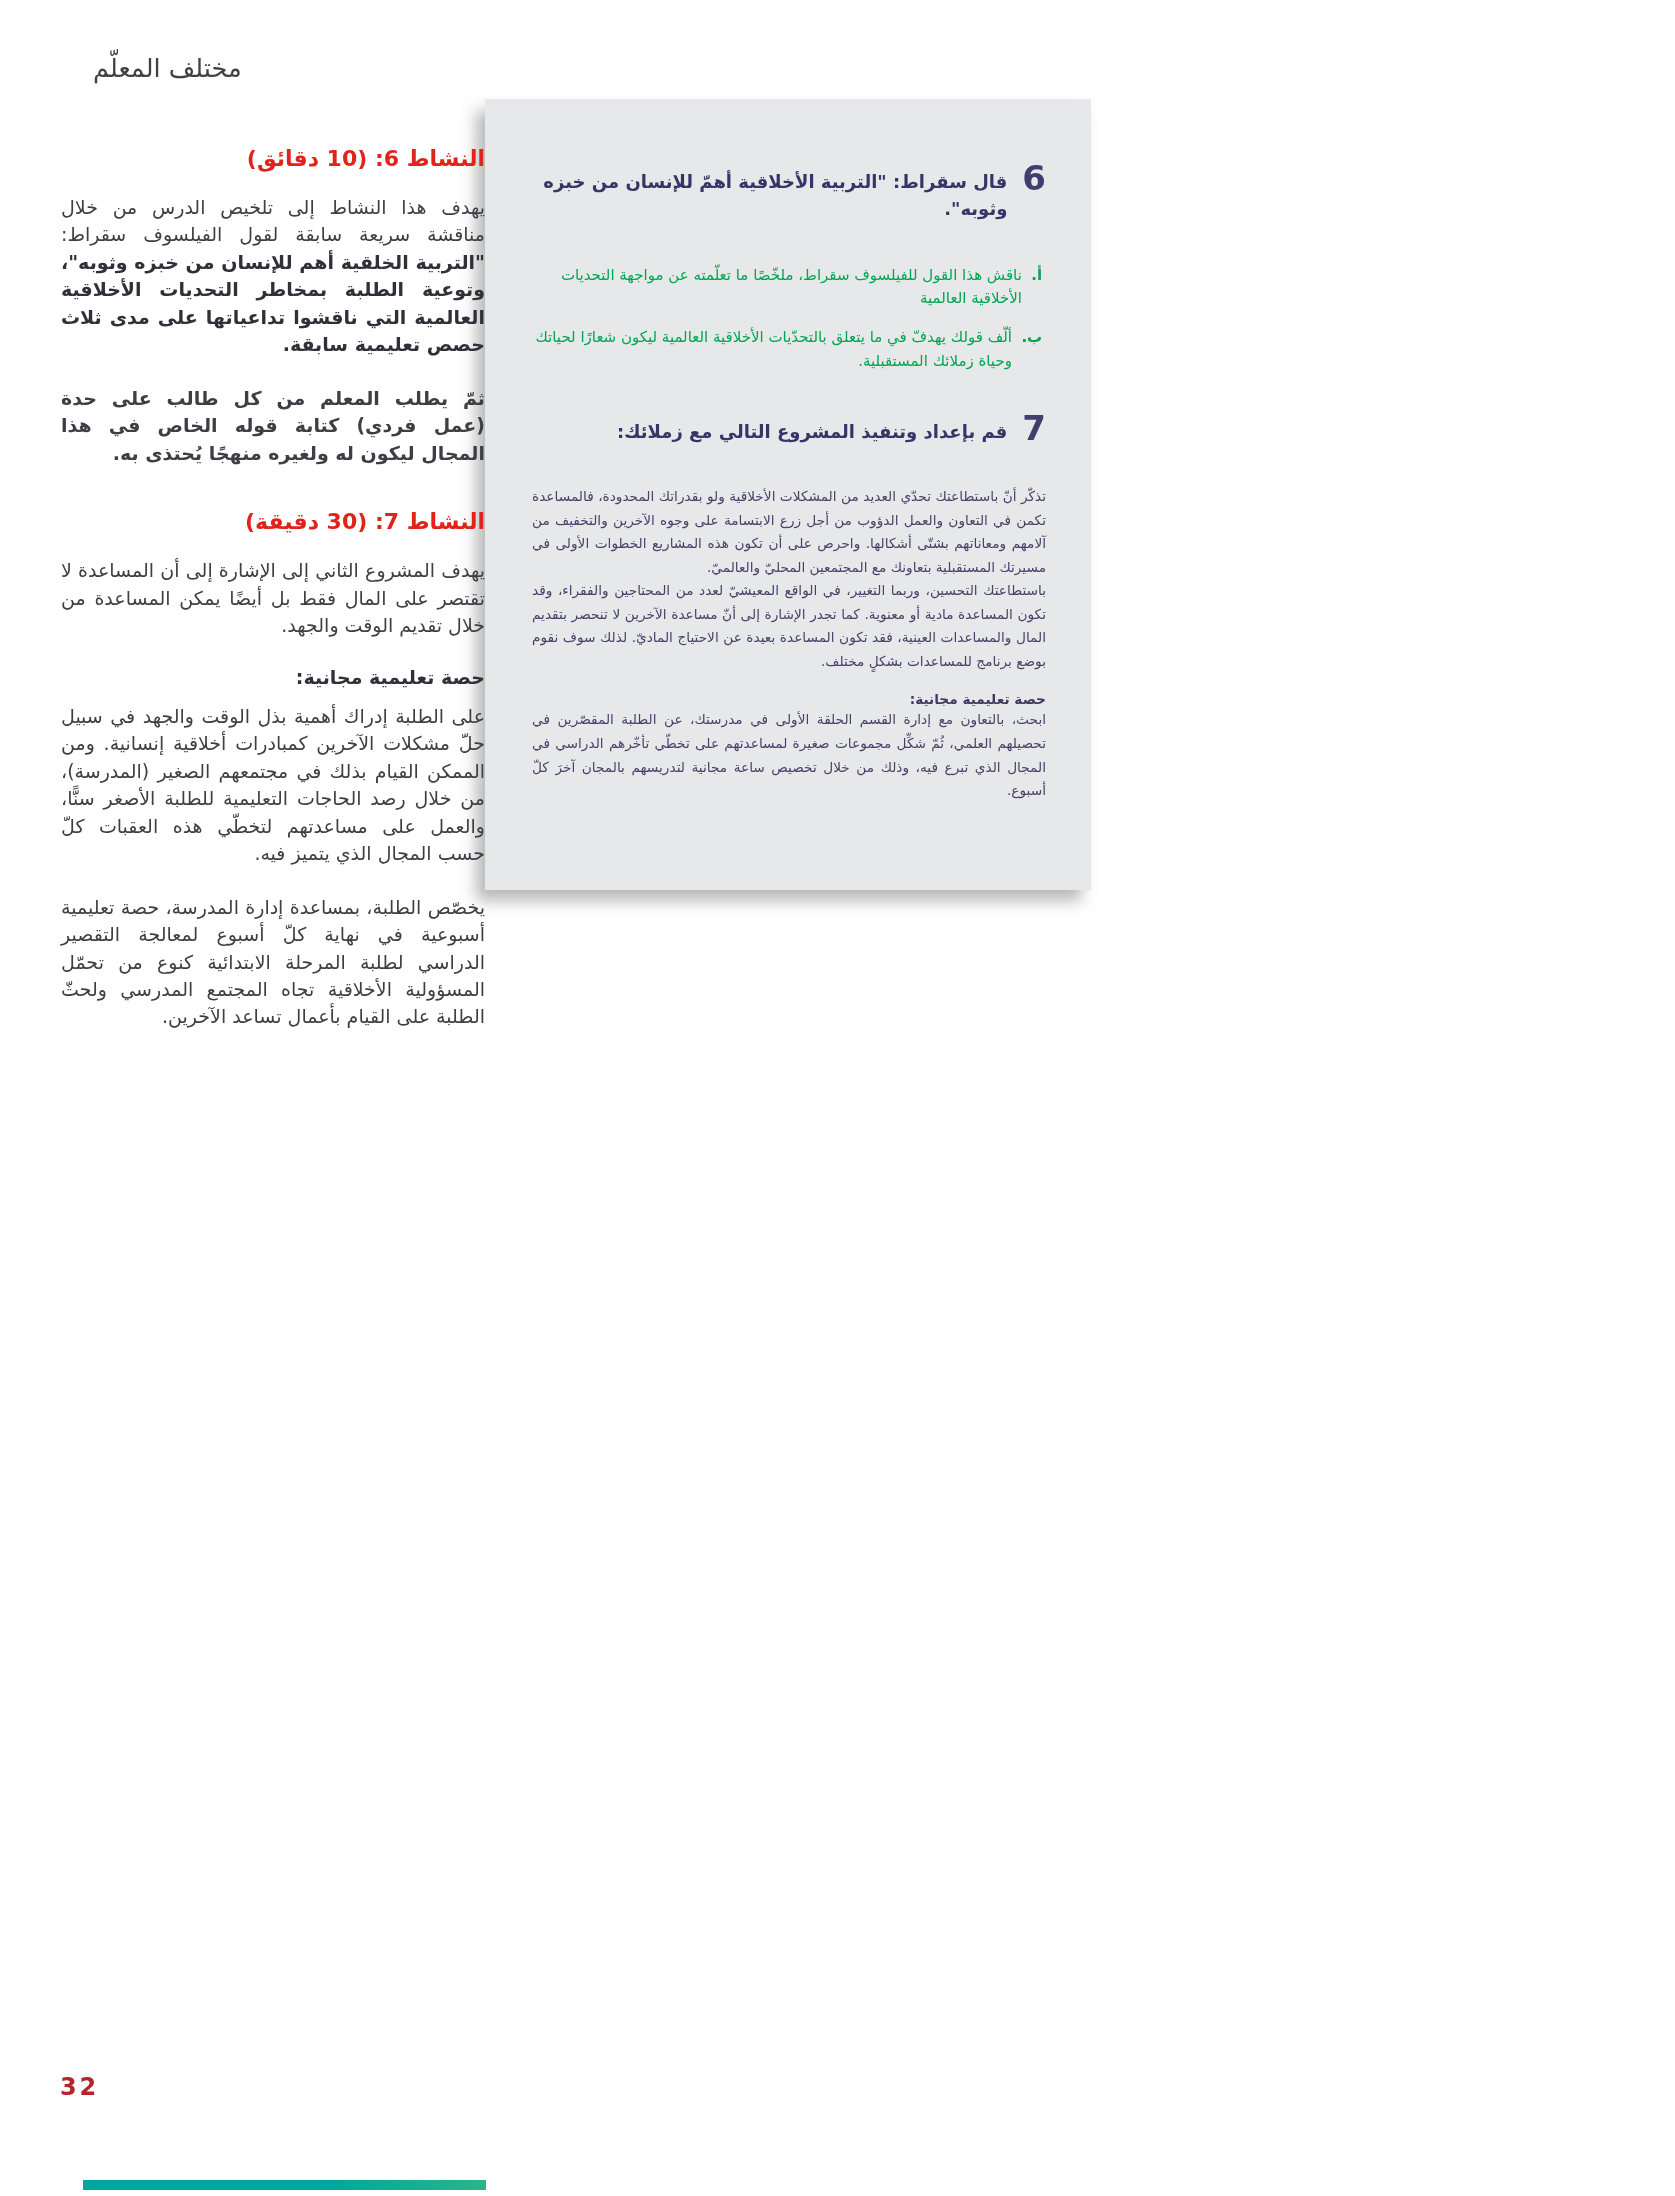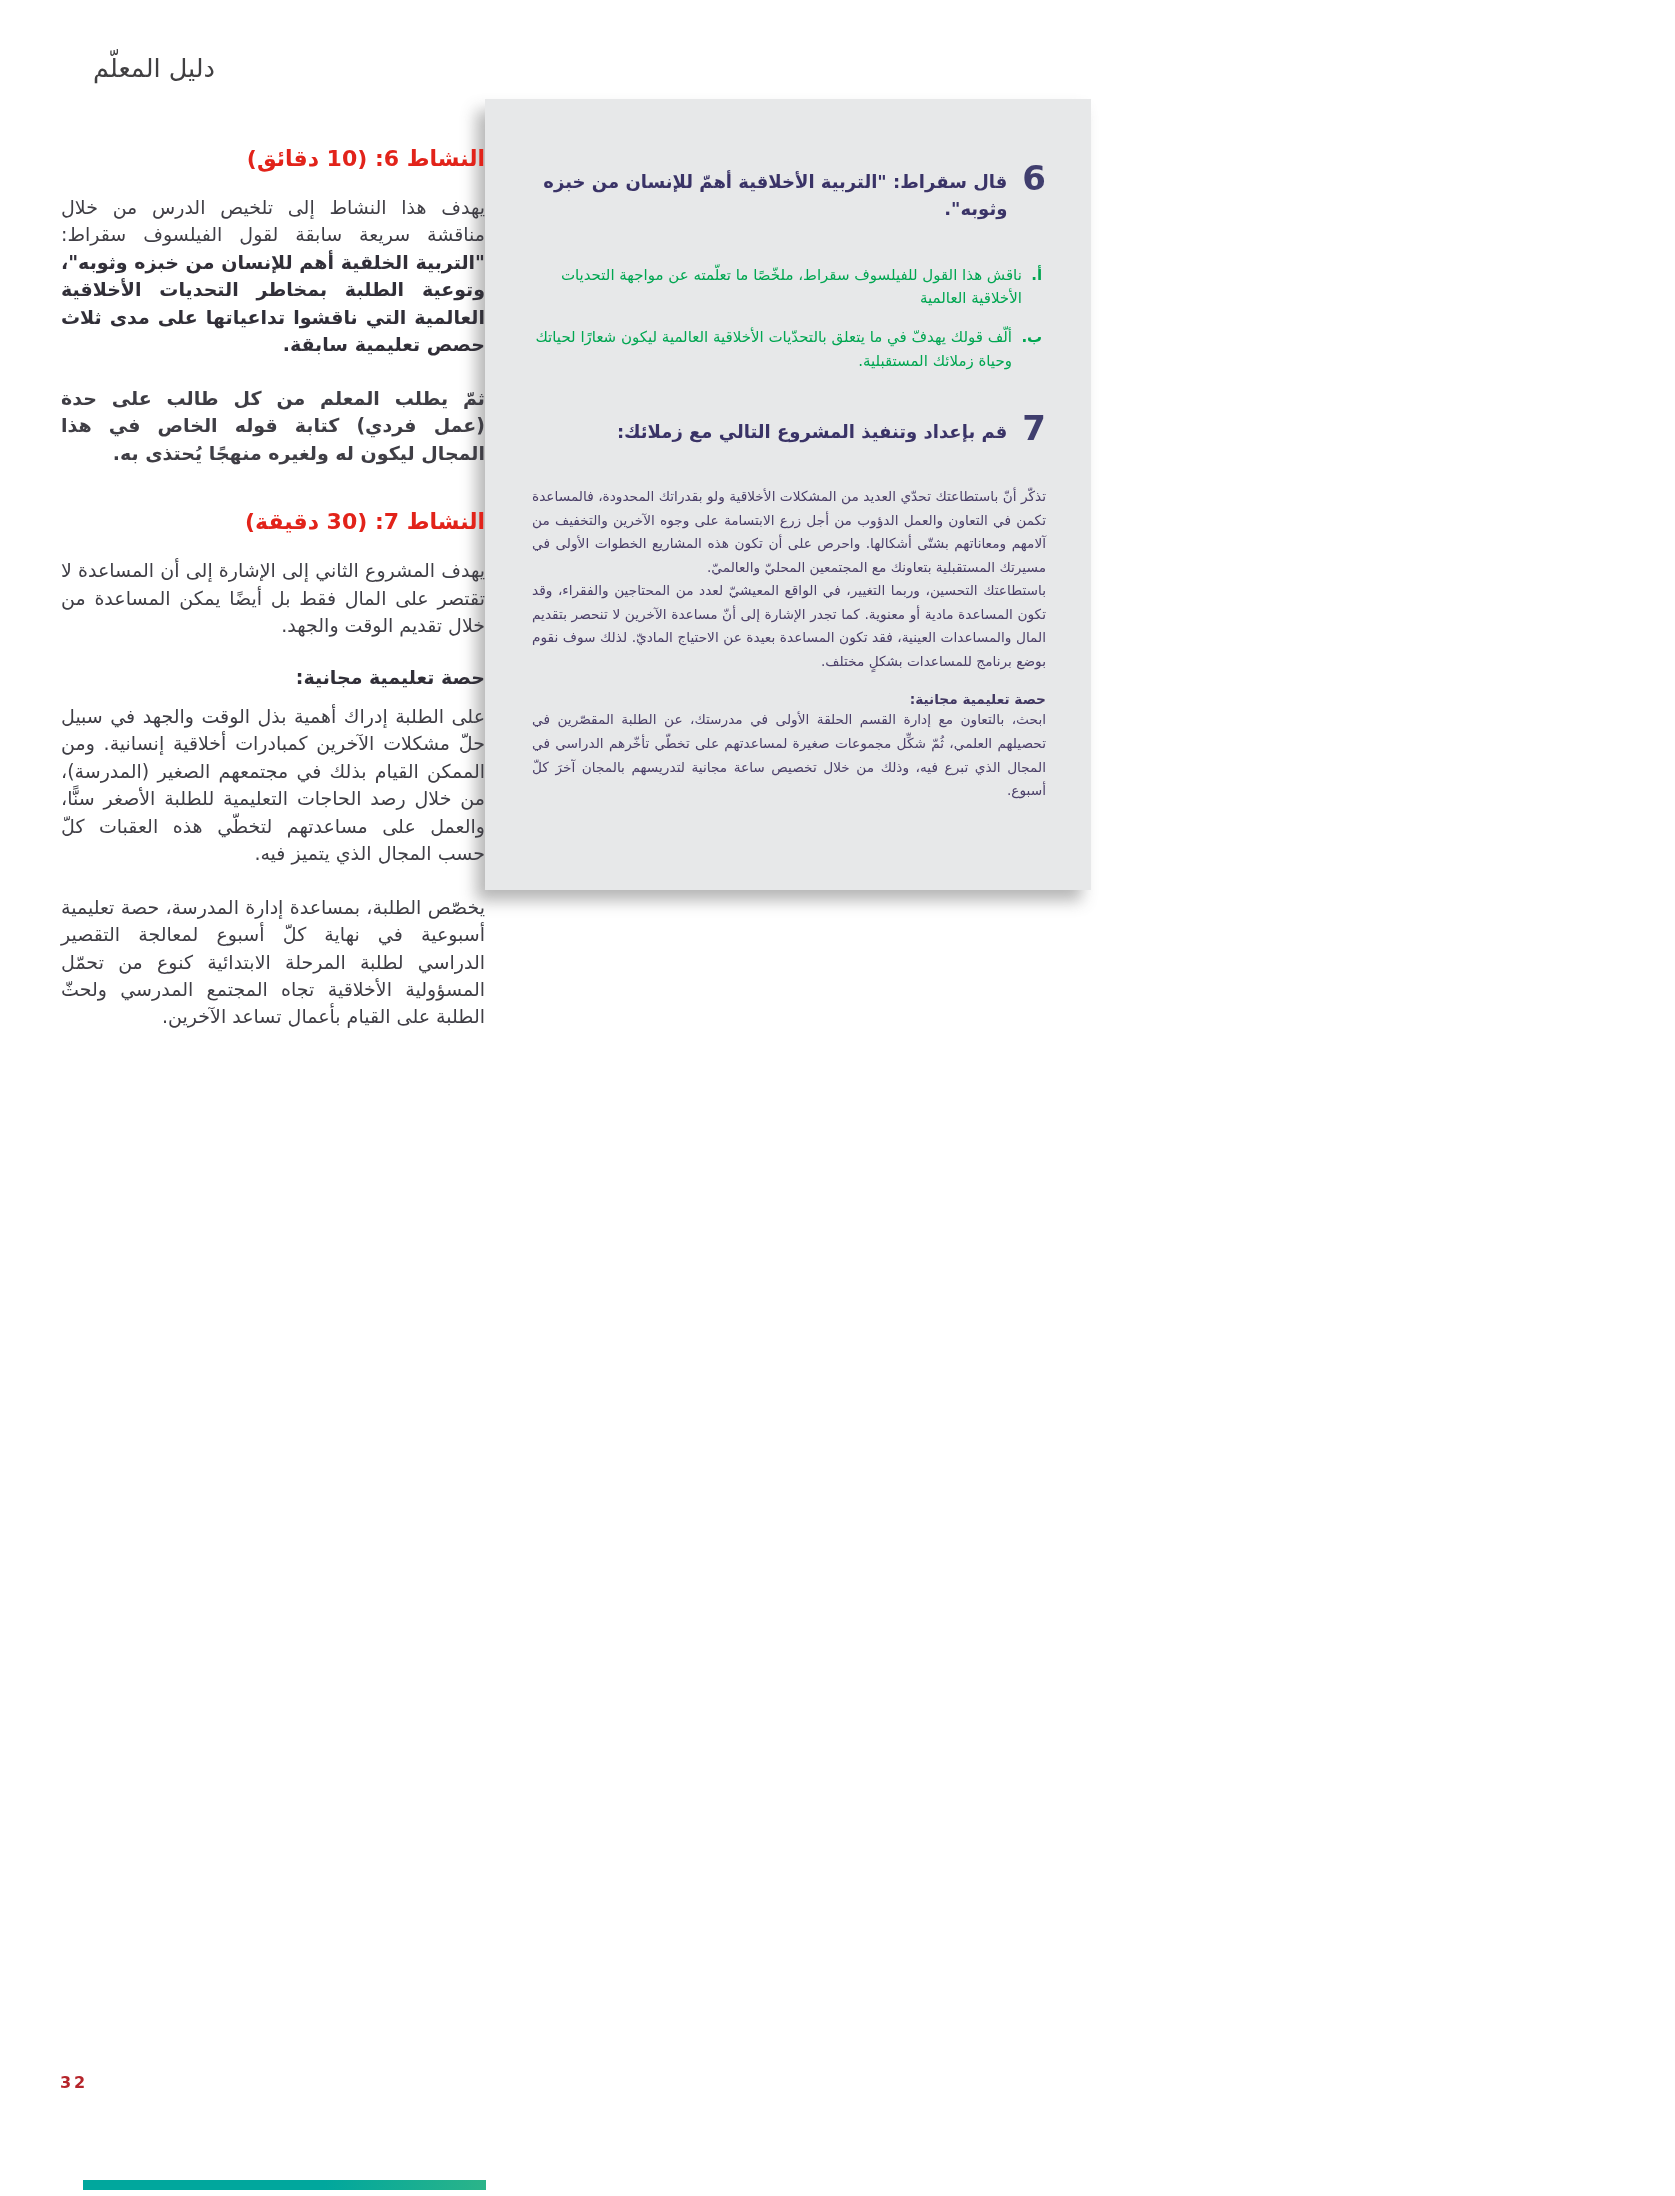--- a/index.html
+++ b/index.html
@@ -79,37 +79,37 @@
   .act7 { margin-top:42px; }
   .sub-heading {
     font-size:19px; font-weight:bold; color:#312f38;
     margin-bottom:15px;
   }
 
   
   .page-number {
     position:absolute;
     left:60px; top:2073px;
-    font-size:16px; font-weight:bold;
+    font-size:24px; font-weight:bold;
     color:#b5242a; letter-spacing:2.8px;
     direction:ltr;
   }
   .footer-bar {
     position:absolute;
     left:83px; top:2180px;
     width:403px; height:9.5px;
     background:linear-gradient(90deg,#00a79d 0%, #00a79d 60%, #2bb489 100%);
   }
 </style>
 </head>
 <body>
 
 <div class="sheet">
 
-  <div class="header">دليل المعلّم</div>
+  <div class="header">مختلف المعلّم</div>
 
   <aside class="panel">
 
     <div class="numbered-item">
       <span class="num">6</span>
       <span class="q-text">قال سقراط: "التربية الأخلاقية أهمّ للإنسان من خبزه وثوبه".</span>
     </div>
 
     <div class="green-list">
       <div class="green-item">

